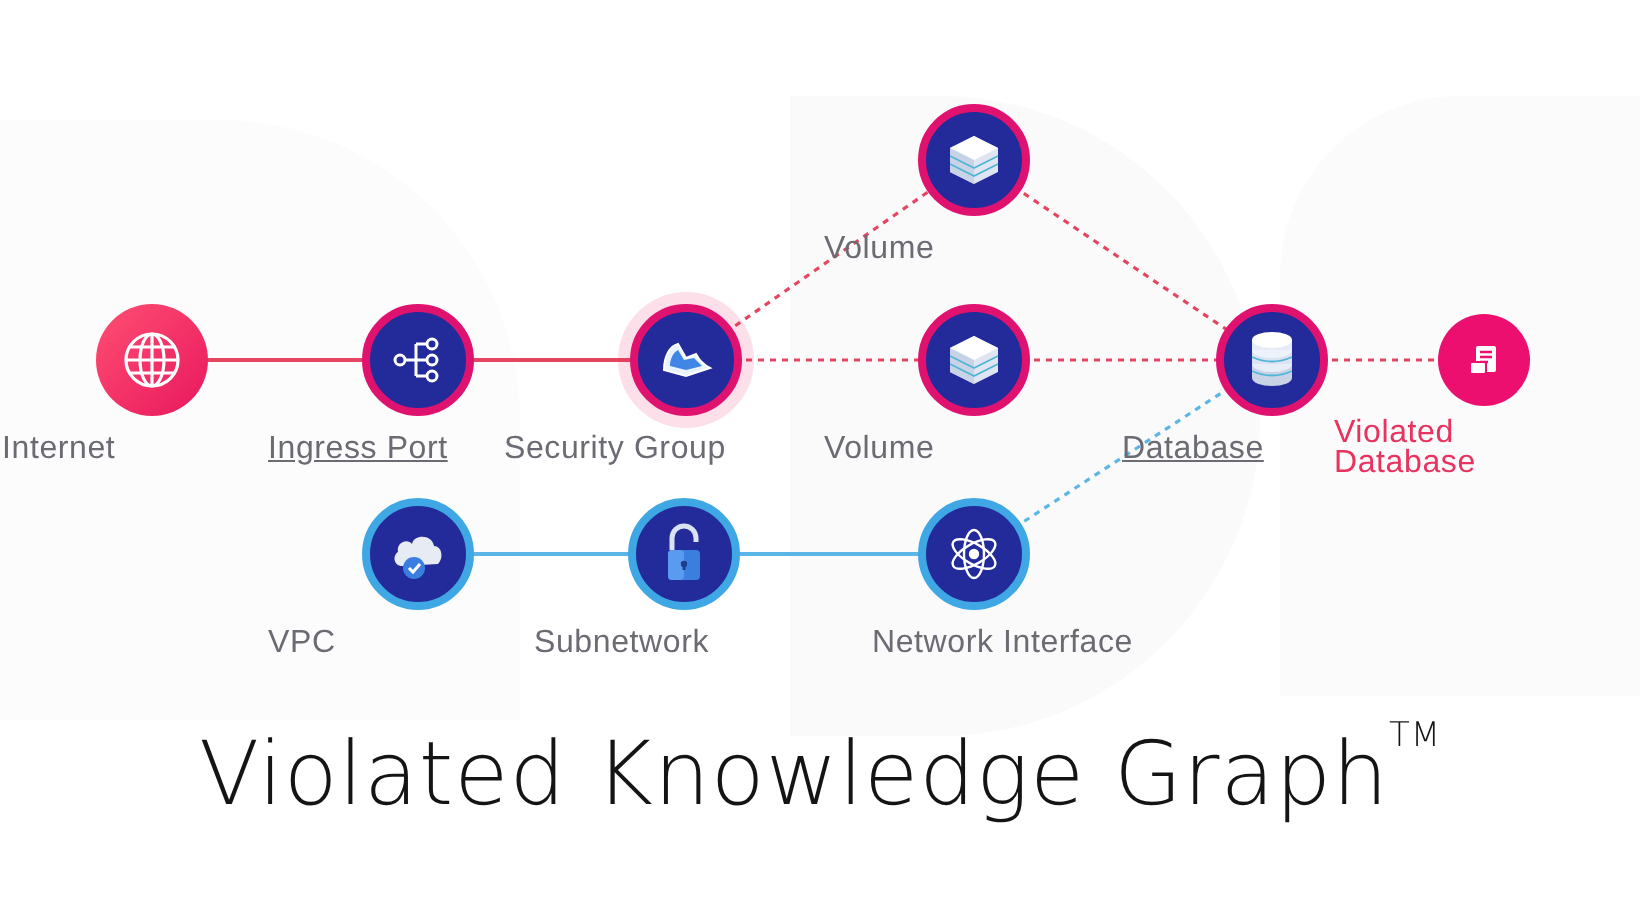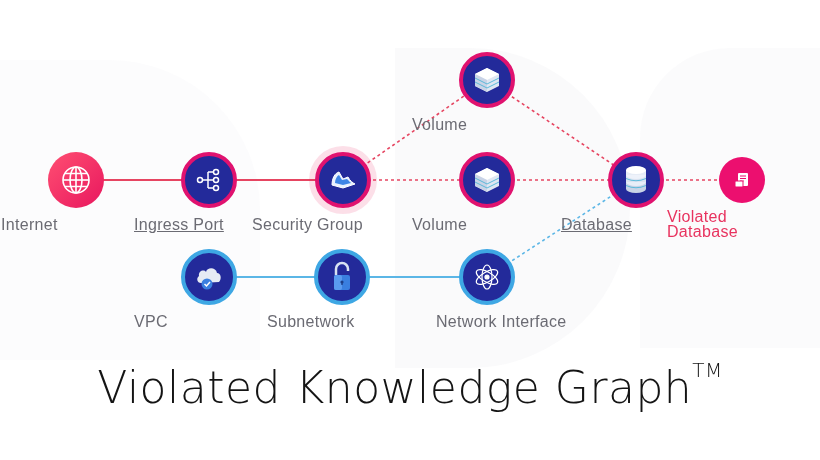--- a/index.html
+++ b/index.html
@@ -8,21 +8,21 @@
   svg.edges { position:absolute; left:0; top:0; width:820px; height:460px; }
   .node { position:absolute; width:56px; height:56px; border-radius:50%; box-sizing:border-box; display:flex; align-items:center; justify-content:center; }
   .node.dark { background:#232a9a; border:4px solid #e0126f; }
   .node.blue { background:#232a9a; border:4px solid #3ea7e4; }
   .node.pink { background:linear-gradient(135deg,#ff4f72,#e8175e); border:none; }
   .node.violated { background:#ec0f6f; border:none; width:46px; height:46px; }
   .node.halo { box-shadow:0 0 0 6px rgba(236,40,100,0.15); }
   .label { position:absolute; font-size:16px; color:#6b6b73; width:150px; letter-spacing:0.3px; }
   .label.alert { color:#e8335f; line-height:15px; }
   .title { position:absolute; left:0; width:820px; top:362px; text-align:center; font-size:44px; color:#141414; font-family:"DejaVu Sans", sans-serif; font-weight:300; letter-spacing:0.5px; }
-  .title sup { font-size:20px; vertical-align:top; position:relative; top:-4px; }
+  .title sup { font-size:17px; vertical-align:top; position:relative; top:-4px; }
 </style>
 </head>
 <body>
 
 <div class="bg-shape" style="left:395px;top:48px;width:235px;height:320px;border-radius:0 160px 160px 0;opacity:.55;"></div>
 <div class="bg-shape" style="left:0px;top:60px;width:260px;height:300px;border-radius:0 150px 0 0;opacity:.35;"></div>
 <div class="bg-shape" style="left:640px;top:48px;width:180px;height:300px;border-radius:90px 0 0 0;opacity:.4;"></div>
 
 <svg class="edges">
   <line x1="76" y1="180" x2="209" y2="180" stroke="#e64561" stroke-width="2"></line>

